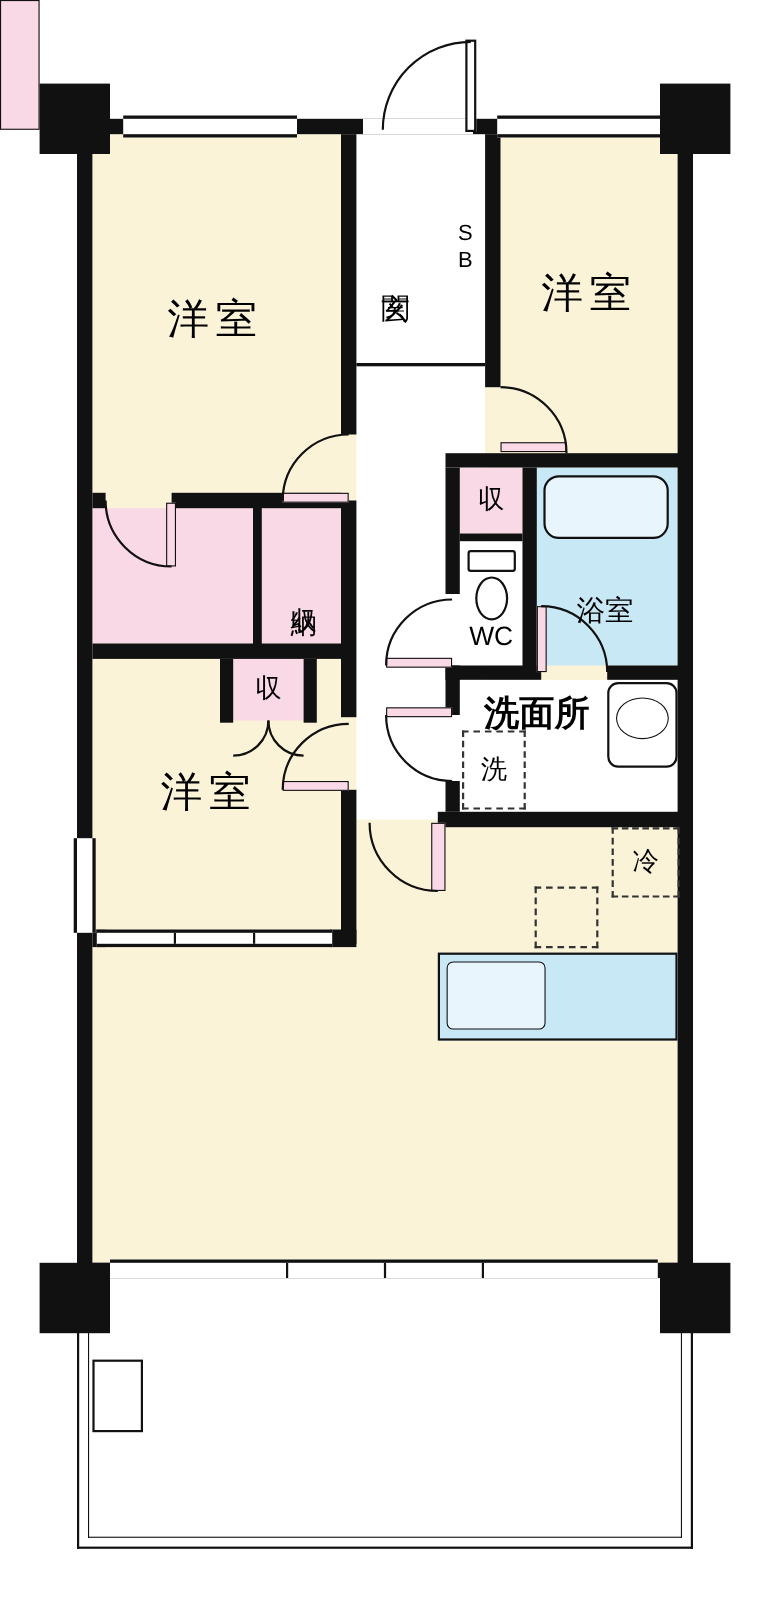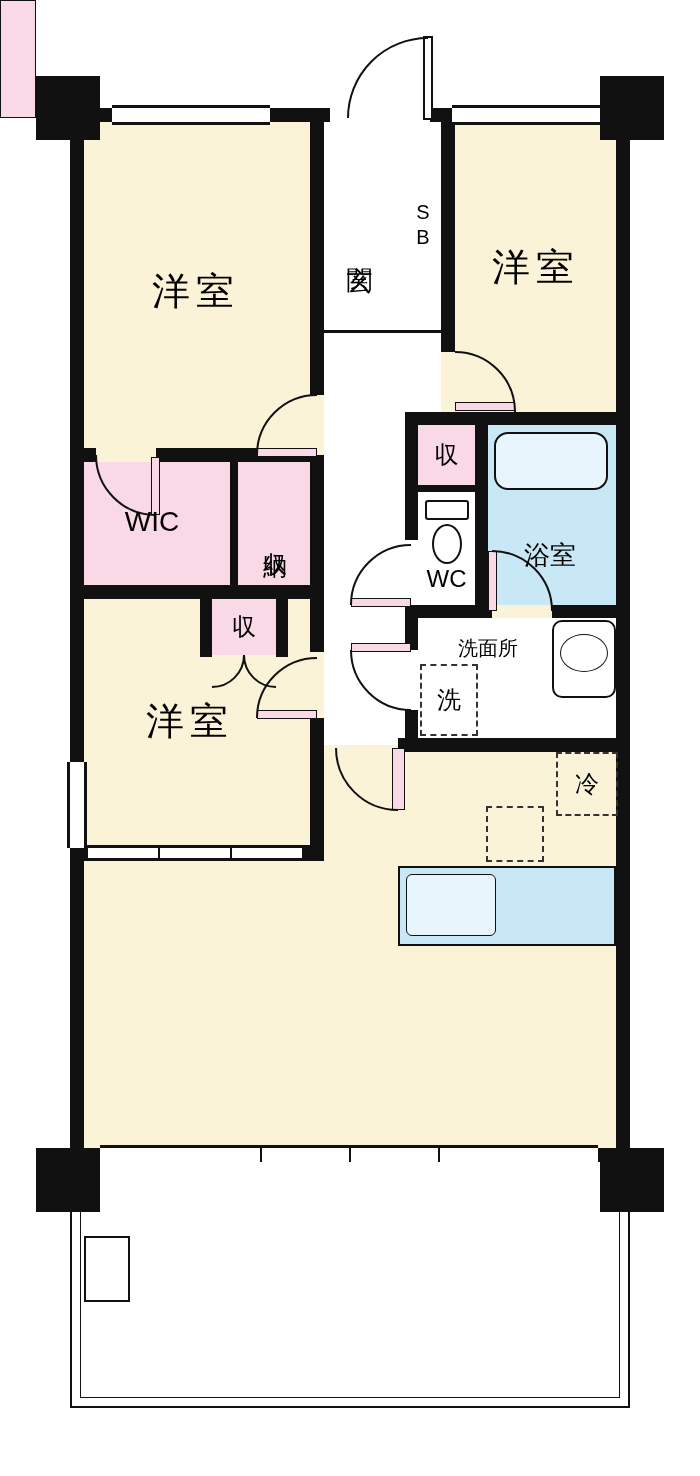--- a/index.html
+++ b/index.html
@@ -141,23 +141,22 @@
     <path d="M 244 655 A 32 32 0 0 1 212 687"></path>
     <path d="M 244 655 A 32 32 0 0 0 276 687"></path>
     <path d="M 336 748 A 62 62 0 0 0 398 810"></path>
   </svg>
 
   <div class="lbl" style="left:118px;top:266px;width:156px;height:50px;font-size:38px;letter-spacing:6px;">洋室</div>
   <div class="lbl" style="left:458px;top:242px;width:156px;height:50px;font-size:38px;letter-spacing:6px;">洋室</div>
   <div class="lbl" style="left:112px;top:696px;width:156px;height:50px;font-size:38px;letter-spacing:6px;">洋室</div>
   <div class="lbl vert" style="left:346px;top:198px;width:28px;height:100px;font-size:26px;">玄関</div>
   <div class="lbl vert" style="left:405px;top:186px;width:36px;height:80px;font-size:20px;">SB</div>
-  <div class="lbl" style="left:92px;top:502px;width:120px;height:40px;font-size:28px;">WIC</div>
   <div class="lbl vert" style="left:262px;top:488px;width:26px;height:96px;font-size:24px;">収納</div>
   <div class="lbl" style="left:418px;top:427px;width:57px;height:56px;font-size:24px;">収</div>
   <div class="lbl" style="left:212px;top:601px;width:64px;height:52px;font-size:24px;">収</div>
   <div class="lbl" style="left:418px;top:558px;width:57px;height:42px;font-size:24px;">WC</div>
   <div class="lbl" style="left:500px;top:536px;width:100px;height:38px;font-size:26px;">浴室</div>
-  <div class="lbl" style="left:428px;top:632px;width:120px;height:32px;font-size:20px;">洗面所</div>
+  <div class="lbl" style="left:428px;top:632px;width:120px;height:32px;font-size:32px;font-weight:bold;">洗面所</div>
   <div class="lbl" style="left:420px;top:664px;width:58px;height:72px;font-size:24px;">洗</div>
   <div class="lbl" style="left:556px;top:752px;width:62px;height:64px;font-size:24px;">冷</div>
 
 </div>
 
 </body></html>

